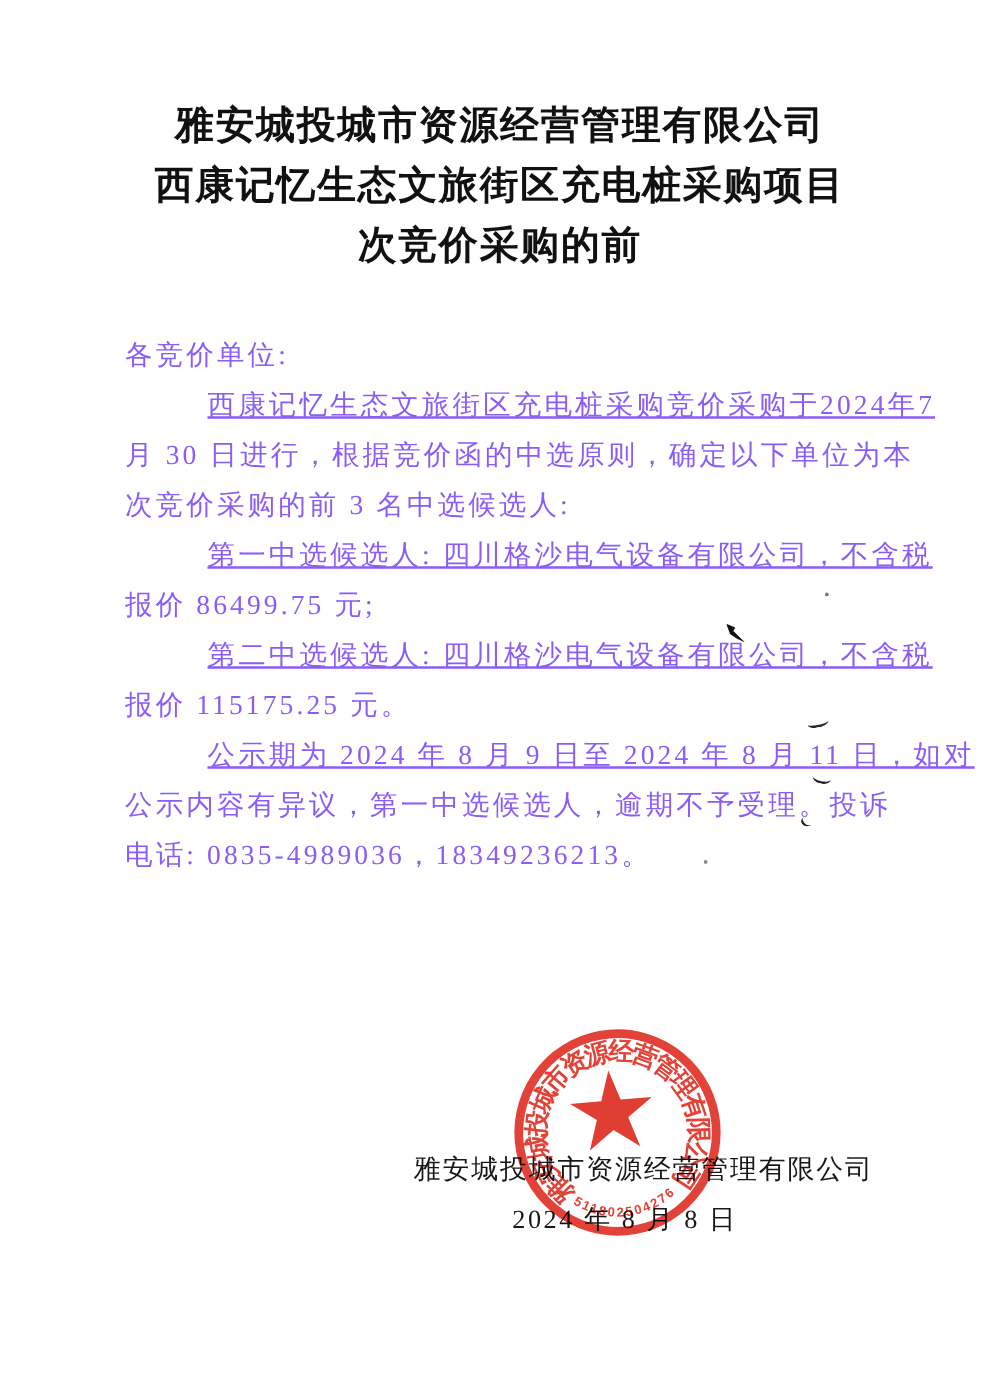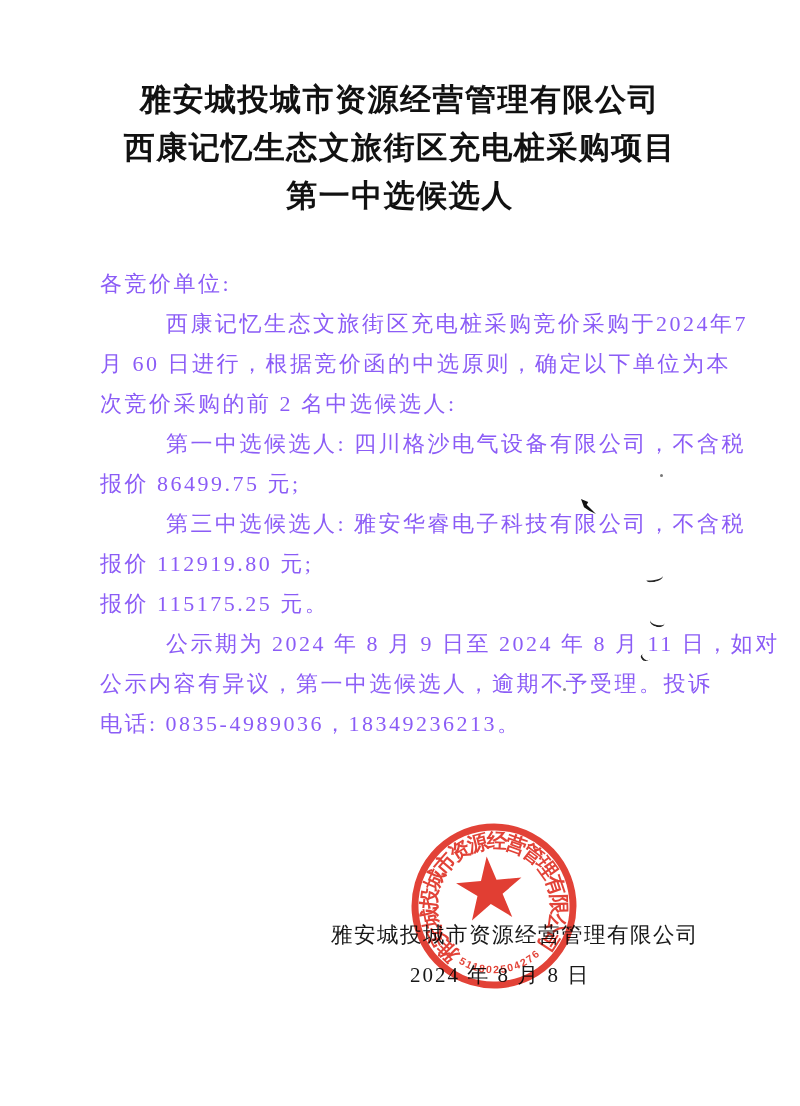--- a/index.html
+++ b/index.html
@@ -38,20 +38,21 @@
   }
   .body-line {
     font-size: 22px;
     line-height: 40px;
     letter-spacing: 2.5px;
     white-space: nowrap;
     color: #8b5cf6;
   }
   .body-line.indent {
     padding-left: 66px;
+    text-decoration: underline;
   }
   .signature-company {
     position: absolute;
     top: 920px;
     left: 331px;
     font-size: 21.5px;
     letter-spacing: 1.5px;
     white-space: nowrap;
     color: #181818;
     z-index: 2;
@@ -114,32 +115,31 @@
   }
 </style>
 </head>
 <body>
 
 <div class="page">
 
   <div class="title-block">
     <div class="title-line">雅安城投城市资源经营管理有限公司</div>
     <div class="title-line">西康记忆生态文旅街区充电桩采购项目</div>
-    <div class="title-line">第一中选候选人</div>
+    <div class="title-line">次竞价采购的前</div>
   </div>
 
   <div class="body-block">
     <div class="body-line">各竞价单位:</div>
     <div class="body-line indent">西康记忆生态文旅街区充电桩采购竞价采购于2024年7</div>
-    <div class="body-line">月 60 日进行，根据竞价函的中选原则，确定以下单位为本</div>
-    <div class="body-line">次竞价采购的前 2 名中选候选人:</div>
+    <div class="body-line">月 30 日进行，根据竞价函的中选原则，确定以下单位为本</div>
+    <div class="body-line">次竞价采购的前 3 名中选候选人:</div>
     <div class="body-line indent">第一中选候选人: 四川格沙电气设备有限公司，不含税</div>
     <div class="body-line">报价 86499.75 元;</div>
-    <div class="body-line indent">第三中选候选人: 雅安华睿电子科技有限公司，不含税</div>
-    <div class="body-line">报价 112919.80 元;</div>
+    <div class="body-line indent">第二中选候选人: 四川格沙电气设备有限公司，不含税</div>
     <div class="body-line">报价 115175.25 元。</div>
     <div class="body-line indent">公示期为 2024 年 8 月 9 日至 2024 年 8 月 11 日，如对</div>
     <div class="body-line">公示内容有异议，第一中选候选人，逾期不予受理。投诉</div>
     <div class="body-line">电话: 0835-4989036，18349236213。</div>
   </div>
 
   <div class="signature-company">雅安城投城市资源经营管理有限公司</div>
   <div class="signature-date">2024 年 8 月 8 日</div>
 
   <svg class="seal" viewBox="0 0 174 174" xmlns="http://www.w3.org/2000/svg">

